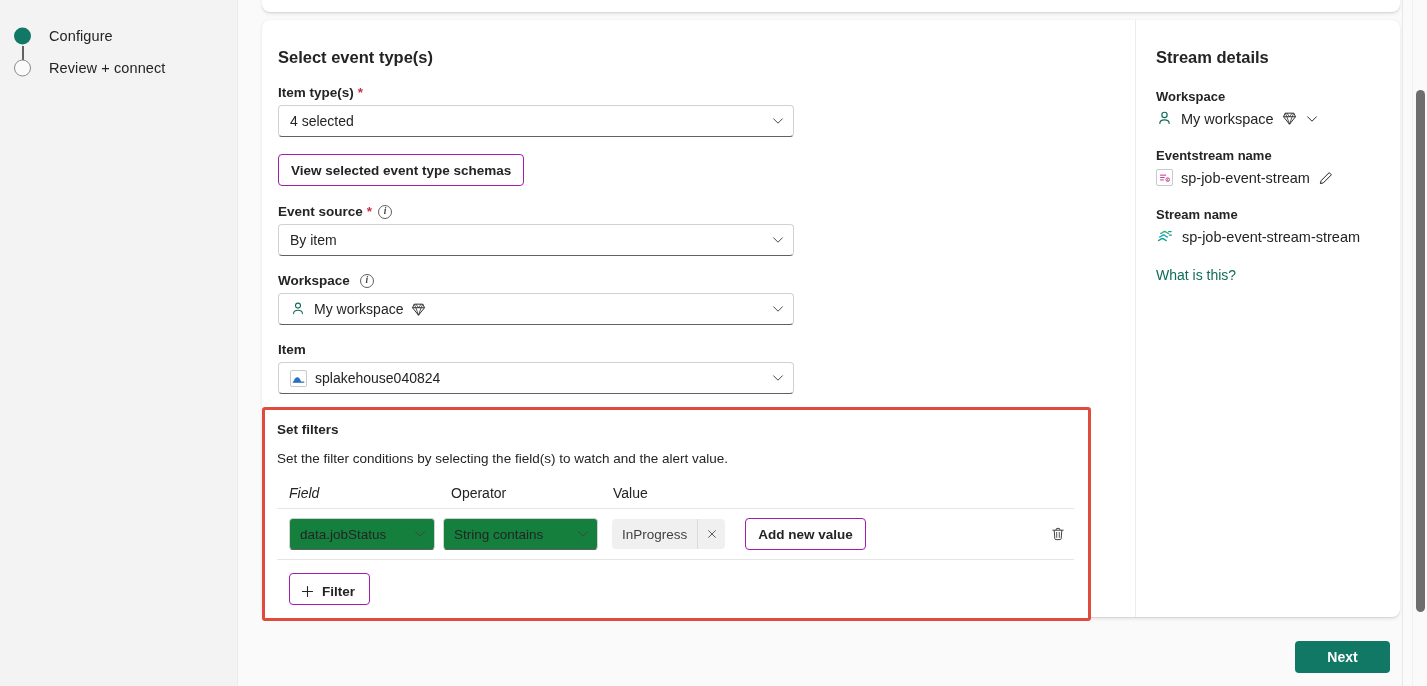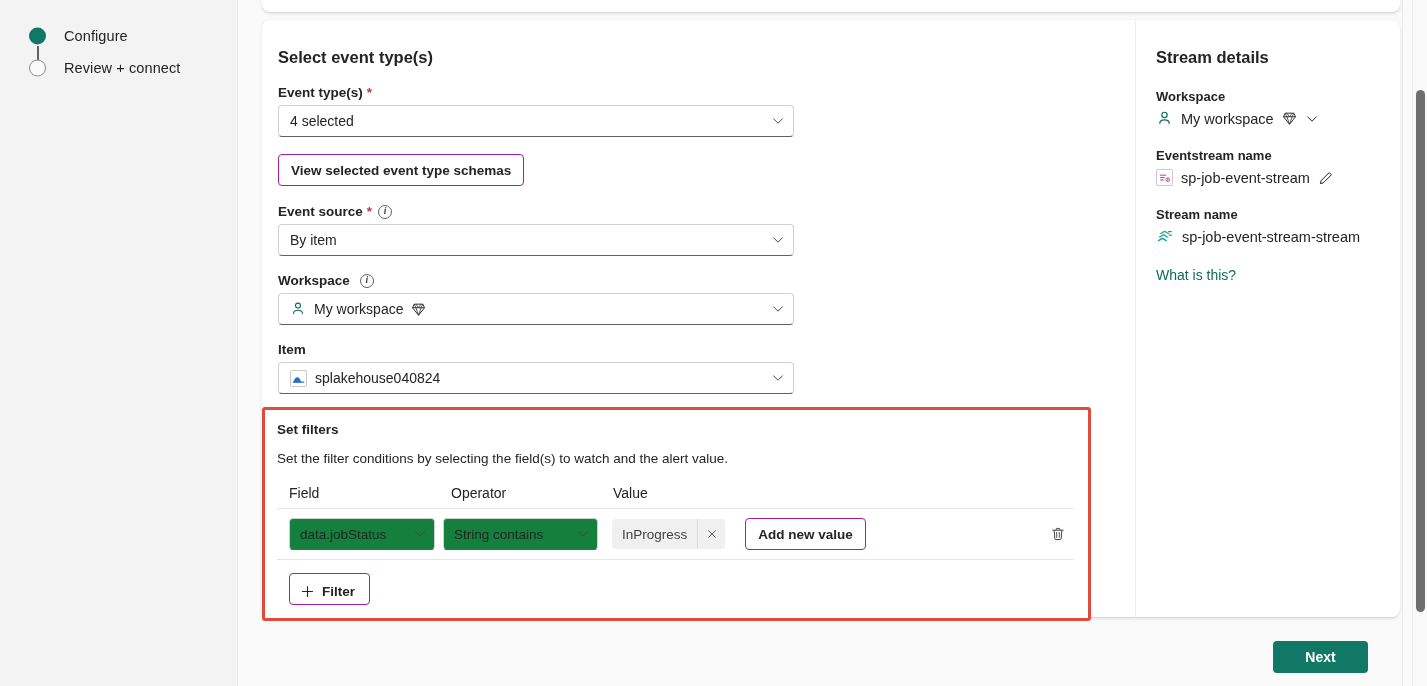--- a/index.html
+++ b/index.html
@@ -17,21 +17,21 @@
     background: #fafafa;
   }
 
   
   .rail {
     position: absolute; left: 0; top: 0;
     width: 238px; height: 686px;
     background: #f3f3f3;
     border-right: 1px solid #eaeaea;
   }
-  .steps { position: absolute; left: 28px; top: 20px; }
+  .steps { position: absolute; left: 13px; top: 20px; }
   .step {
     position: relative;
     display: flex; align-items: center;
     height: 32px;
     padding-left: 36px;
   }
   .step-dot {
     position: absolute; left: 1px; top: 50%;
     transform: translateY(-50%);
     width: 17px; height: 17px; border-radius: 50%;
@@ -121,21 +121,21 @@
     border: 3px solid #e04b3d;
     border-radius: 3px;
     padding: 12px 14px 12px 12px;
     background: #ffffff;
   }
   .filters-title { font-size: 13.5px; font-weight: 600; margin-bottom: 14px; }
   .filters-desc { font-size: 13.5px; color: #242424; margin-bottom: 19px; }
 
   .ftable { width: 100%; }
   .fhead { display: flex; font-size: 14px; color: #242424; padding: 0 0 7px 12px; }
-  .fhead .c1 { width: 162px; }
+  .fhead .c1 { width: 162px; font-style: italic; }
   .fhead .c2 { width: 162px; }
   .fhead .c3 { flex: 1; }
 
   .frow {
     display: flex; align-items: center;
     border-top: 1px solid #e6e6e6; border-bottom: 1px solid #e6e6e6;
     padding: 9px 0 9px 12px;
     gap: 8px;
   }
   .sel-sm {
@@ -176,21 +176,21 @@
     flex: none;
   }
   .icon-lakehouse {
     width: 17px; height: 17px; border: 1px solid #c9c9c9; border-radius: 2px;
     background: #fff; display: inline-flex; align-items: center; justify-content: center;
     flex: none;
   }
 
   
   .btn-next {
-    position: absolute; right: 40px; bottom: 13px;
+    position: absolute; right: 18px; bottom: 13px;
     width: 95px; height: 32px;
     background: #117865; color: #ffffff;
     border: none; border-radius: 4px;
     font-size: 14px; font-weight: 600;
     font-family: "Liberation Sans", sans-serif;
     cursor: pointer;
   }
 
   
   .vscroll {
@@ -232,21 +232,21 @@
     <div class="card-top"></div>
 
     <div class="card-main">
 
       <div class="card-left">
 
         <div class="section-title">Select event type(s)</div>
 
         
         <div class="field-label">
-          <span>Event type(s)</span>
+          <span>Item type(s)</span>
           <span class="req">*</span>
         </div>
         <div class="combo">
           <span class="val">4 selected</span>
           <svg class="chev" viewBox="0 0 16 16" fill="none">
             <path d="M3 5.5L8 10.5L13 5.5" stroke="currentColor" stroke-width="1.1" stroke-linecap="round" stroke-linejoin="round"></path>
           </svg>
         </div>
 
         <button class="btn-outline" style="margin-bottom:18px;">View selected event type schemas</button>

